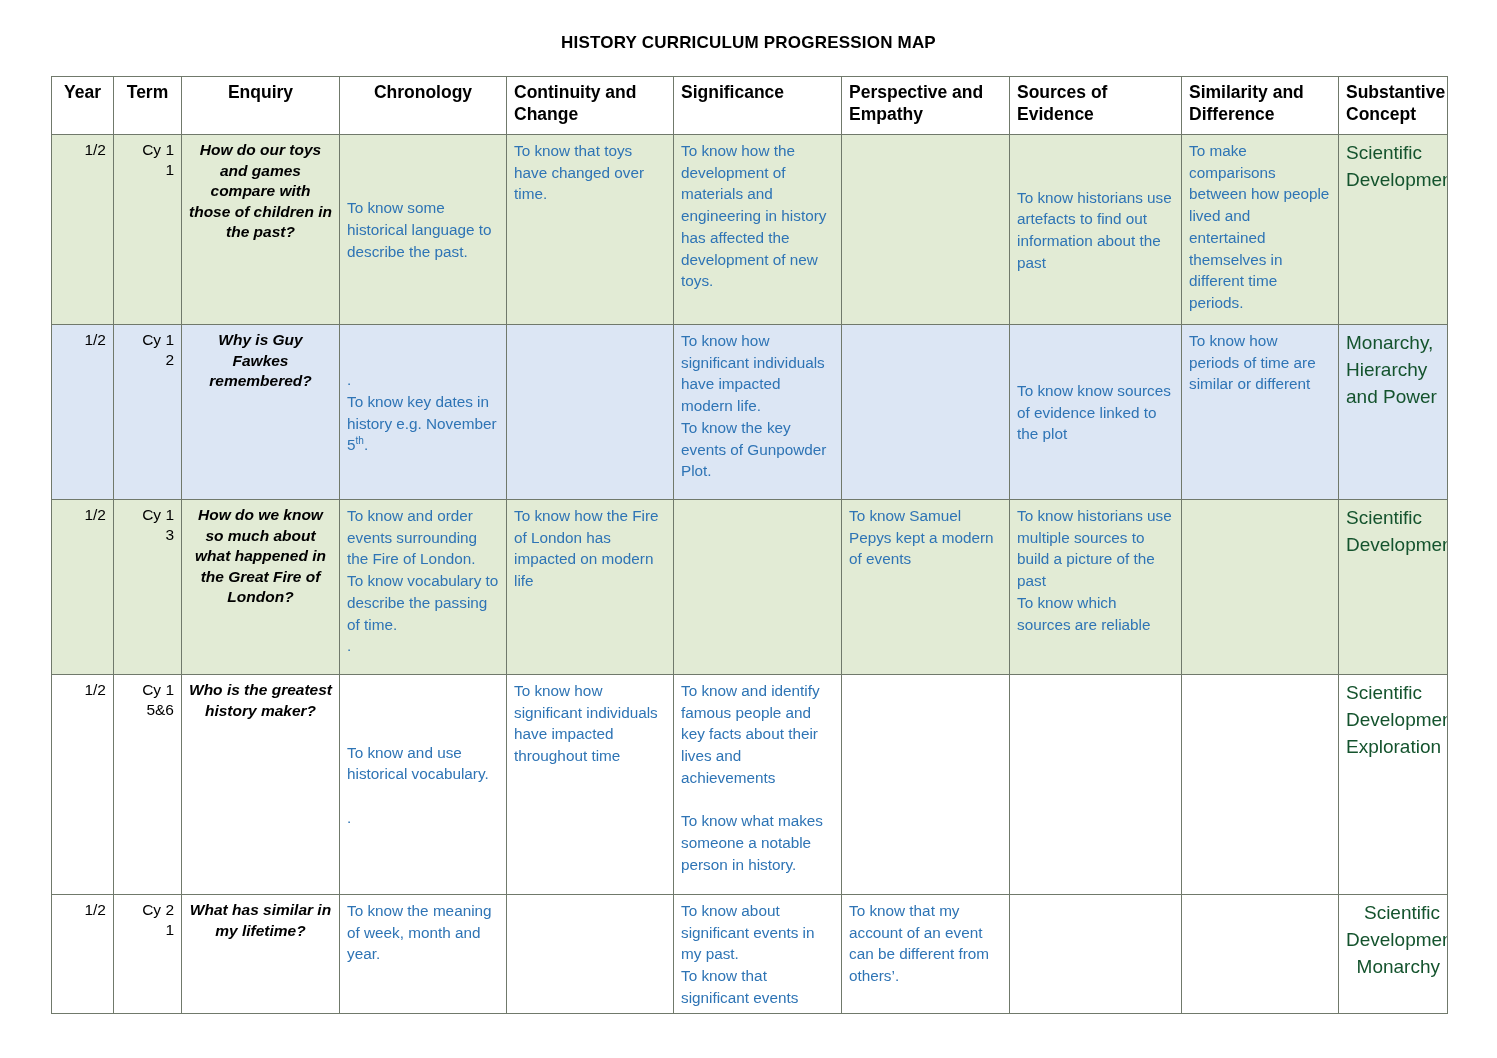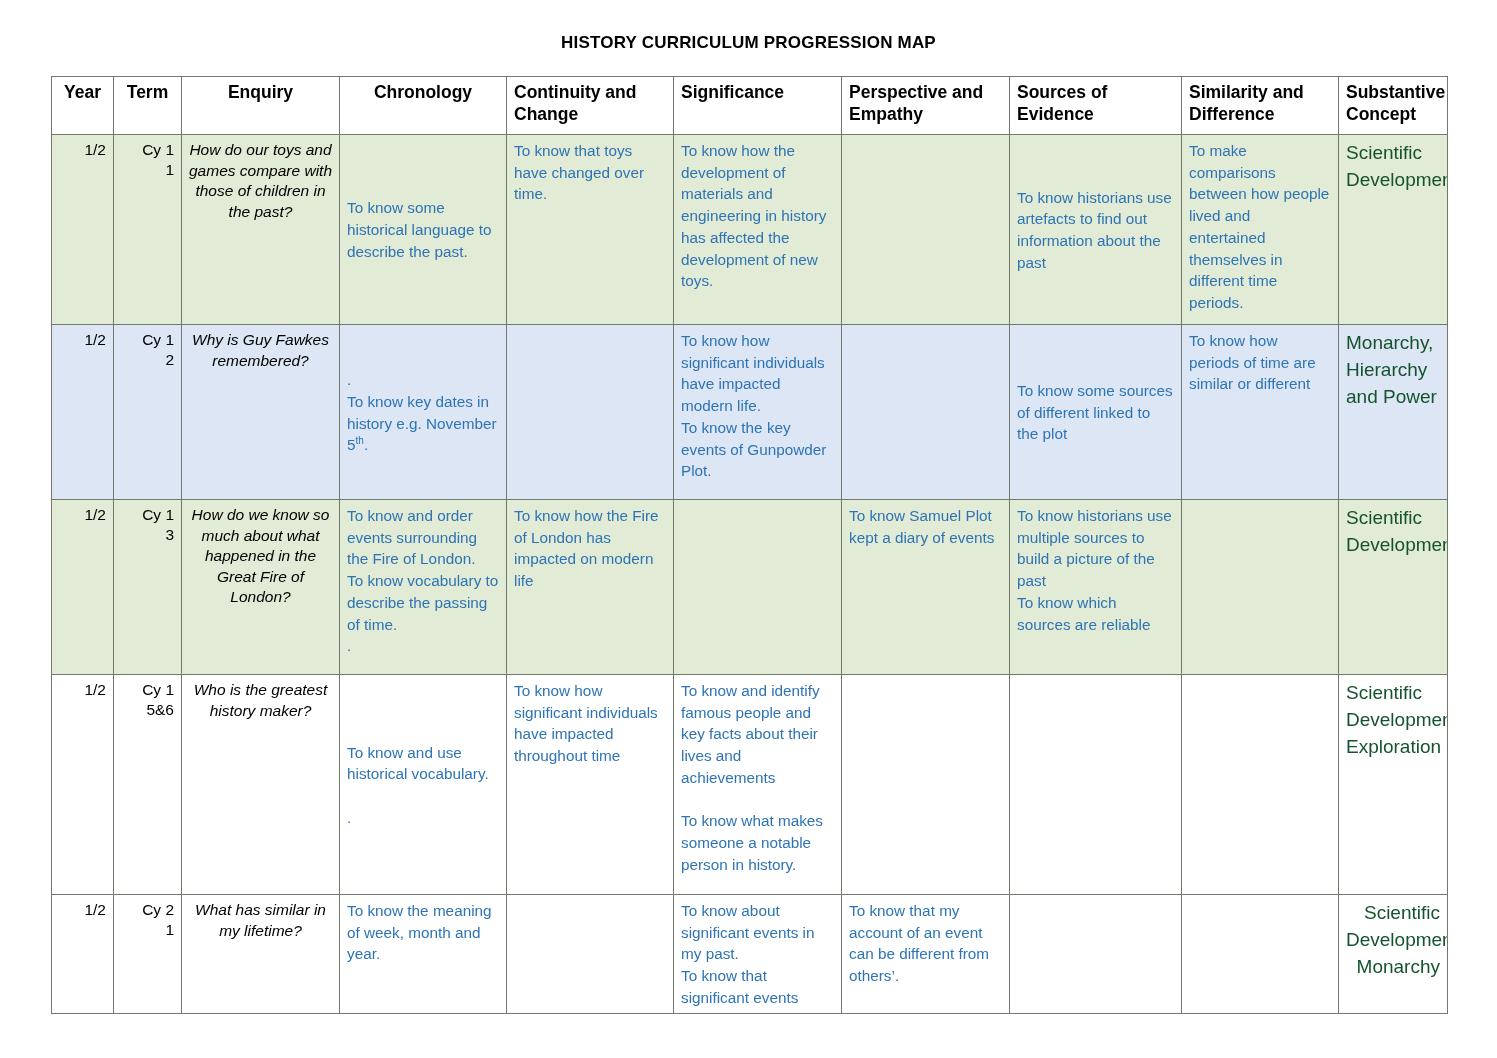--- a/index.html
+++ b/index.html
@@ -85,21 +85,21 @@
     vertical-align: middle;
     font-size: 15.5px;
     color: #000000;
     line-height: 1.3;
     white-space: pre-line;
   }
   td.enquiry {
     text-align: center;
     vertical-align: middle;
     font-size: 15.5px;
-    font-weight: normal;
+    font-weight: bold;
     font-style: italic;
     color: #000000;
     line-height: 1.33;
   }
   td.obj {
     font-size: 15.3px;
     color: #2e74b5;
     line-height: 1.42;
     white-space: pre-line;
     vertical-align: top;
@@ -178,36 +178,36 @@
         <tr class="row-blue r2">
           <td class="year">1/2</td>
           <td class="term">Cy 1
 2</td>
           <td class="enquiry">Why is Guy Fawkes remembered?</td>
           <td class="obj mid"><span>.</span><br><span>To know key dates in history e.g. November 5</span><sup>th</sup><span>.</span></td>
           <td class="obj"></td>
           <td class="obj">To know how significant individuals have impacted modern life.
 To know the key events of Gunpowder Plot.</td>
           <td class="obj"></td>
-          <td class="obj mid">To know some sources of different linked to the plot</td>
+          <td class="obj mid">To know know sources of evidence linked to the plot</td>
           <td class="obj">To know how periods of time are similar or different</td>
           <td class="concept">Monarchy, Hierarchy and Power</td>
         </tr>
 
         <tr class="row-green r3">
           <td class="year">1/2</td>
           <td class="term">Cy 1
 3</td>
           <td class="enquiry">How do we know so much about what happened in the Great Fire of London?</td>
           <td class="obj">To know and order events surrounding the Fire of London.
 To know vocabulary to describe the passing of time.
 .</td>
           <td class="obj">To know how the Fire of London has impacted on modern life</td>
           <td class="obj"></td>
-          <td class="obj">To know Samuel Plot kept a diary of events</td>
+          <td class="obj">To know Samuel Pepys kept a modern of events</td>
           <td class="obj">To know historians use multiple sources to build a picture of the past
 To know which sources are reliable</td>
           <td class="obj"></td>
           <td class="concept">Scientific Developments</td>
         </tr>
 
         <tr class="row-white r4">
           <td class="year">1/2</td>
           <td class="term">Cy 1
 5&amp;6</td>

